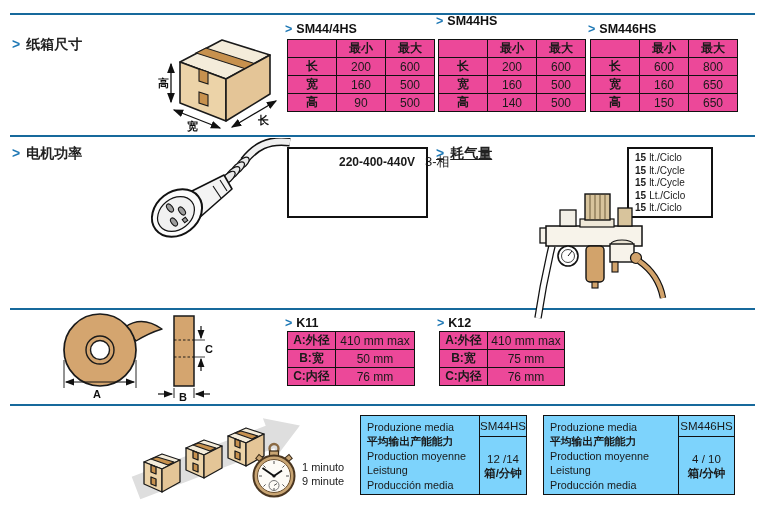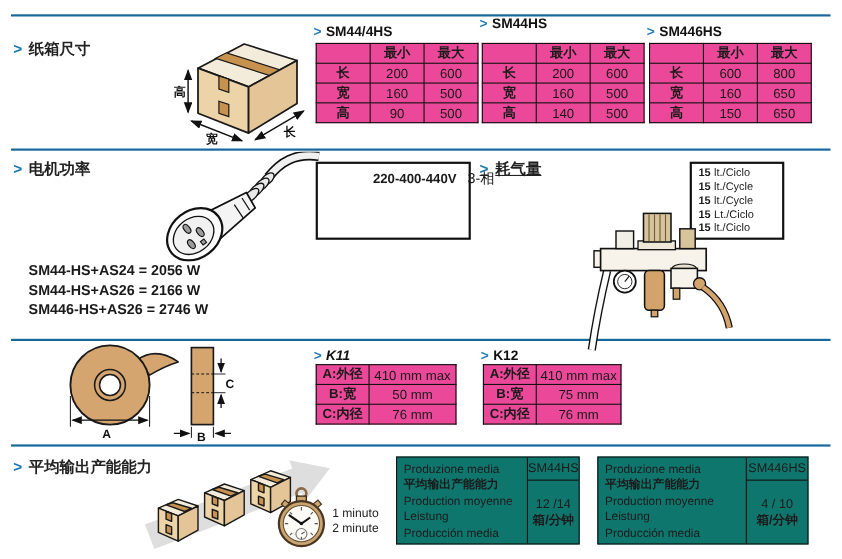--- a/index.html
+++ b/index.html
@@ -19,21 +19,21 @@
   table.spec tr.hd td{font-weight:bold;}
   .vbox{position:absolute;border:2px solid #111;background:#fff;}
   .vbox .vline{padding:4px 0 0 7px;font-size:12px;white-space:nowrap;}
   .vbox .vbold{font-weight:bold;margin-left:43px;}
   .vbox .vphase{font-size:13px;margin-left:10px;}
   .airbox{position:absolute;border:2px solid #111;background:#fff;padding:3px 0 0 6px;}
   .airline{font-size:10px;line-height:12.6px;white-space:nowrap;}
   .airline b{margin-right:3px;}
   .power{position:absolute;font-size:13px;font-weight:bold;line-height:17.5px;white-space:nowrap;}
   .timer{position:absolute;font-size:11px;line-height:14px;color:#222;}
-  .out-table{position:absolute;border:1.6px solid #111;background:#0f766e;display:flex;}
+  .out-table{position:absolute;border:1.6px solid #111;background:#7dd3fc;display:flex;}
   .out-left{border-right:1.4px solid #111;padding:4px 0 0 6px;font-size:10.8px;line-height:14.4px;white-space:nowrap;}
   .out-left .b{font-weight:bold;}
   .out-right{flex:1;display:flex;flex-direction:column;}
   .out-model{height:20px;border-bottom:1.4px solid #111;display:flex;align-items:center;justify-content:center;font-size:11.5px;}
   .out-rate{flex:1;display:flex;flex-direction:column;align-items:center;justify-content:center;font-size:11.5px;line-height:14px;}
   .out-rate .unit{font-weight:bold;}
   svg text{font-family:"Liberation Sans","DejaVu Sans",sans-serif;}
   svg .dim{font-size:11px;font-weight:bold;fill:#111;}
 </style>
 </head>
@@ -182,25 +182,20 @@
       <rect x="55" y="80" width="4" height="4" transform="rotate(-38 57 82)"></rect>
     </g>
   </svg>
 
   <div class="vbox" style="left:287px;top:147px;width:137px;height:67px;">
     <div class="vline">
       <span class="vbold">220-400-440V</span><span class="vphase">3-相</span>
     </div>
   </div>
 
-  <div class="power" style="left:26px;top:237px;">
-    <div>SM44-HS+AS24 = 2056 W</div>
-    <div>SM44-HS+AS26 = 2166 W</div>
-    <div>SM446-HS+AS26 = 2746 W</div>
-  </div>
 
   <div class="heading" style="left:436px;top:145px;text-decoration:underline;">
     <span class="marker">&gt;</span><span>耗气量</span>
   </div>
 
   <div class="airbox" style="left:627px;top:147px;width:76px;height:64px;">
     <div class="airline"><b>15</b><span>lt./Ciclo</span></div>
     <div class="airline"><b>15</b><span>lt./Cycle</span></div>
     <div class="airline"><b>15</b><span>lt./Cycle</span></div>
     <div class="airline"><b>15</b><span>Lt./Ciclo</span></div>
@@ -252,21 +247,21 @@
     <line x1="149" y1="16" x2="149" y2="28" stroke="#111" stroke-width="1.2" marker-end="url(#ae)"></line>
     <line x1="149" y1="61" x2="149" y2="49" stroke="#111" stroke-width="1.2" marker-end="url(#ae)"></line>
     <text class="dim" x="153" y="43">C</text>
     <line x1="122" y1="78" x2="122" y2="88" stroke="#111" stroke-width="0.9"></line>
     <line x1="142" y1="78" x2="142" y2="88" stroke="#111" stroke-width="0.9"></line>
     <line x1="106" y1="84" x2="120" y2="84" stroke="#111" stroke-width="1.2" marker-end="url(#ae)"></line>
     <line x1="158" y1="84" x2="144" y2="84" stroke="#111" stroke-width="1.2" marker-end="url(#ae)"></line>
     <text class="dim" x="131" y="91" text-anchor="middle">B</text>
   </svg>
 
-  <div class="tbl-title" style="left:285px;top:316px;font-style:italic;">
+  <div class="tbl-title" style="left:285px;top:316px;">
     <span class="marker">&gt;</span><span>K11</span>
   </div>
   <table class="spec abs" style="left:287px;top:331px;width:125px;">
     <tbody>
         <tr>
           <td class="lbl" style="width:47px">A:外径</td>
           <td style="width:78px">410 mm max</td>
         </tr>
     <tr>
           <td class="lbl">B:宽</td>
@@ -292,23 +287,20 @@
           <td class="lbl">B:宽</td>
           <td>75 mm</td>
         </tr>
     <tr>
           <td class="lbl">C:内径</td>
           <td>76 mm</td>
         </tr>
   </tbody>
     </table>
 
-  <div class="heading" style="left:12px;top:416px;">
-    <span class="marker">&gt;</span><span>平均输出产能能力</span>
-  </div>
 
   <svg class="abs" style="left:128px;top:410px;" width="178" height="95" viewBox="0 0 178 95">
     <polygon points="3.7,66.8 137.7,15.8 134.9,8.3 171.9,15.6 149.1,45.7 146.3,38.2 12.3,89.2" fill="#dedede"></polygon>
     <defs>
       <g id="minibox" stroke="#1a1a1a" stroke-width="1.3" stroke-linejoin="round">
         <polygon points="8,14 26,6 44,12 26,21" fill="#f4ecda"></polygon>
         <polygon points="15,11 21,9 38,14 32,17" fill="#c7914e"></polygon>
         <polygon points="8,14 26,21 26,44 8,36" fill="#ecd3a8"></polygon>
         <polygon points="26,21 44,12 44,34 26,44" fill="#e4c597"></polygon>
         <polygon points="15,17 20,19 20,26 15,24" fill="#c7914e"></polygon>
@@ -339,21 +331,21 @@
     </g>
     <line x1="25" y1="34" x2="13.5" y2="26" stroke="#111" stroke-width="2"></line>
     <line x1="25" y1="34" x2="33" y2="28.5" stroke="#111" stroke-width="1.8"></line>
     <circle cx="25" cy="34" r="1.6" fill="#111"></circle>
     <circle cx="25" cy="43.5" r="5" fill="none" stroke="#777" stroke-width="1"></circle>
     <line x1="25" y1="43.5" x2="28" y2="41.5" stroke="#555" stroke-width="1"></line>
   </svg>
 
   <div class="timer" style="left:302px;top:460px;text-align:center;">
     <div>1 minuto</div>
-    <div>2 minute</div>
+    <div>9 minute</div>
   </div>
 
   <div class="out-table" style="left:360px;top:415px;width:165px;height:78px;">
     <div class="out-left" style="width:116px;">
       <div>Produzione media</div>
       <div class="b">平均输出产能能力</div>
       <div>Production moyenne</div>
       <div>Leistung</div>
       <div>Producción media</div>
     </div>

